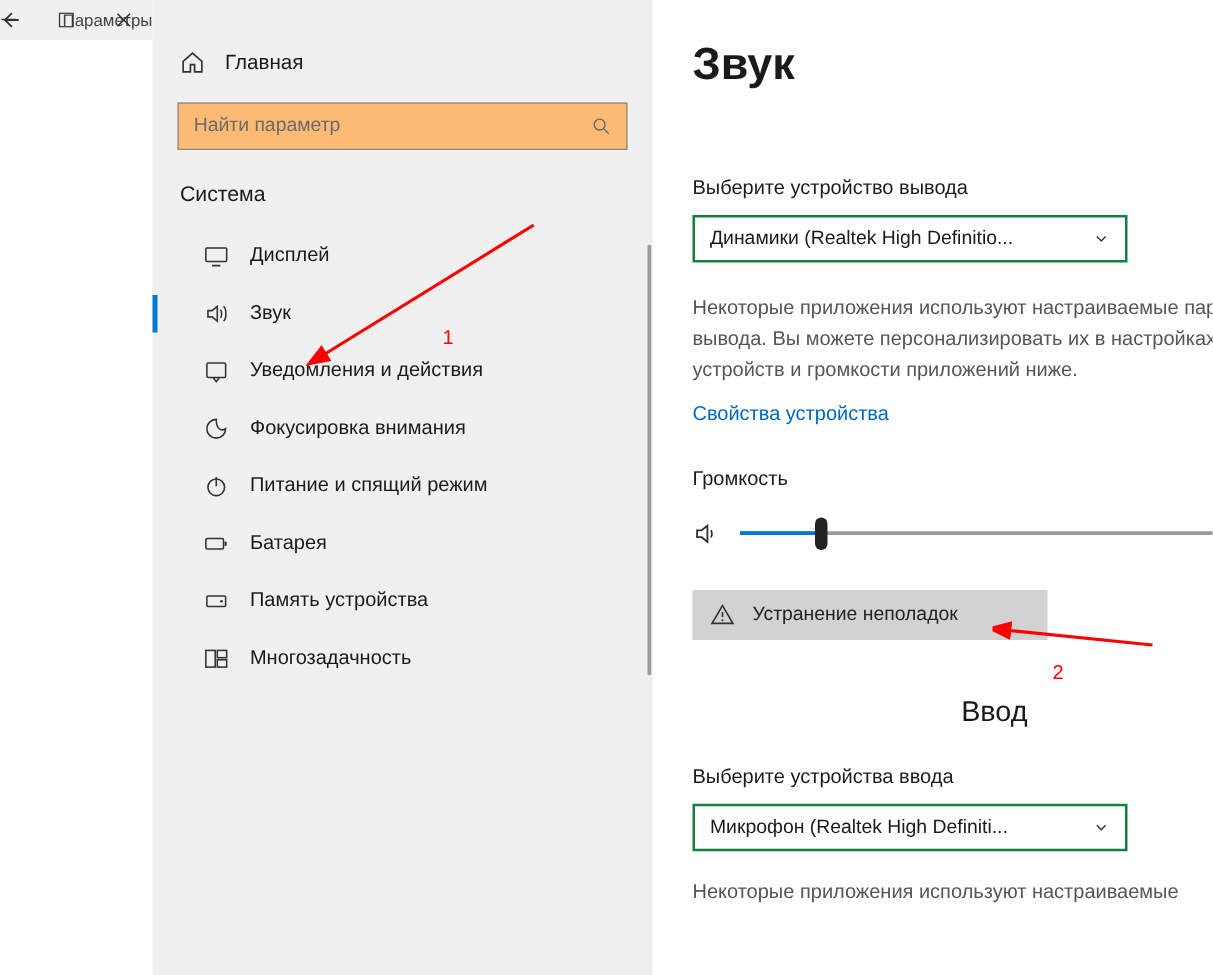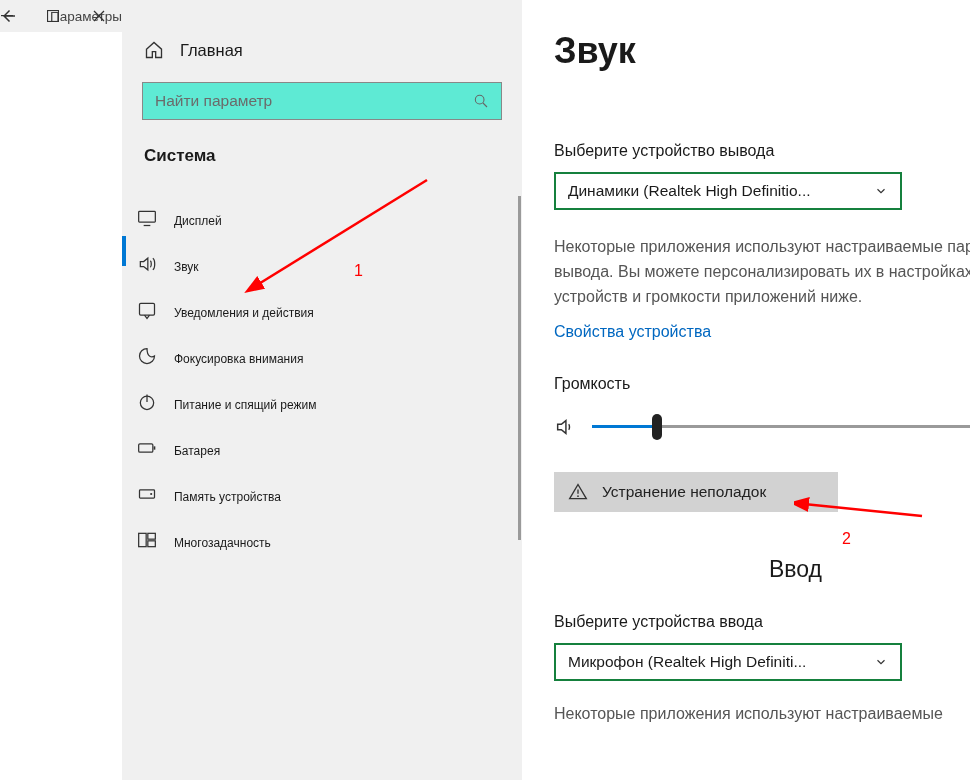--- a/index.html
+++ b/index.html
@@ -32,33 +32,33 @@
   width: 400px; background: #f0f0f0;
   padding: 40px 0 0 0;
   box-sizing: border-box;
   position: relative;
 }
 .home-row { display: flex; align-items: flex-end; padding: 0 13px 22px 22px; gap: 16px; }
 .home-row .lbl { font-size: 16.5px; }
 .search-wrap { padding: 0 20px 26px 20px; }
 .search {
   width: 100%; height: 38px; border: 1px solid #888;
-  background: #5eead4;
+  background: #fdba74;
   display: flex; align-items: center; justify-content: space-between;
   padding: 0 12px; box-sizing: border-box; font-size: 15.5px; color: #6b6b6b;
 }
-.grp-title { font-weight: 700; font-size: 17px; padding: 0 0 16px 22px; }
+.grp-title { font-weight: 400; font-size: 17px; padding: 0 0 16px 22px; }
 .navlist { position: relative; }
 .nav-scroll {
   position: absolute; right: 1px; top: 14px; bottom: 10px;
   width: 3px; background: #9a9a9a;
 }
 .nav {
-  display: flex; align-items: flex-end; gap: 16px;
-  height: 46px; padding-left: 14px; font-size: 12px;
+  display: flex; align-items: center; gap: 16px;
+  height: 46px; padding-left: 40px; font-size: 16px;
 }
 .nav .ico { width: 22px; display: flex; align-items: center; justify-content: center; }
 .nav.active { position: relative; }
 .nav.active::before {
   content: ""; position: absolute; left: 0; top: 8px; bottom: 8px; width: 4px; background: #0078d4;
 }
 .content {
   flex: 1; padding: 30px 20px 0 32px; box-sizing: border-box;
   overflow: hidden;
 }

